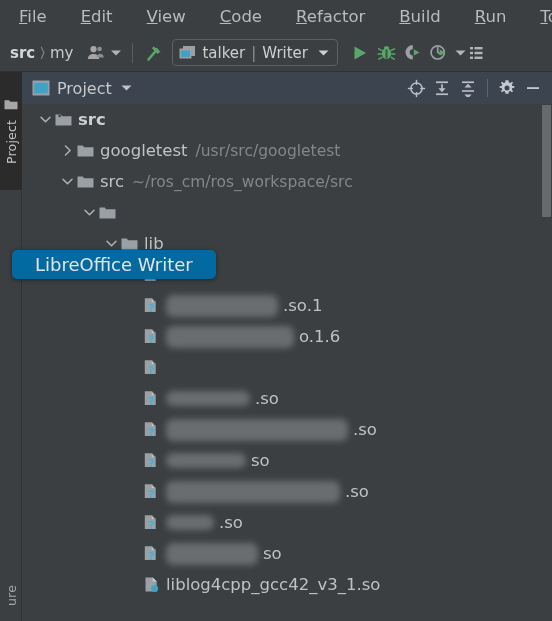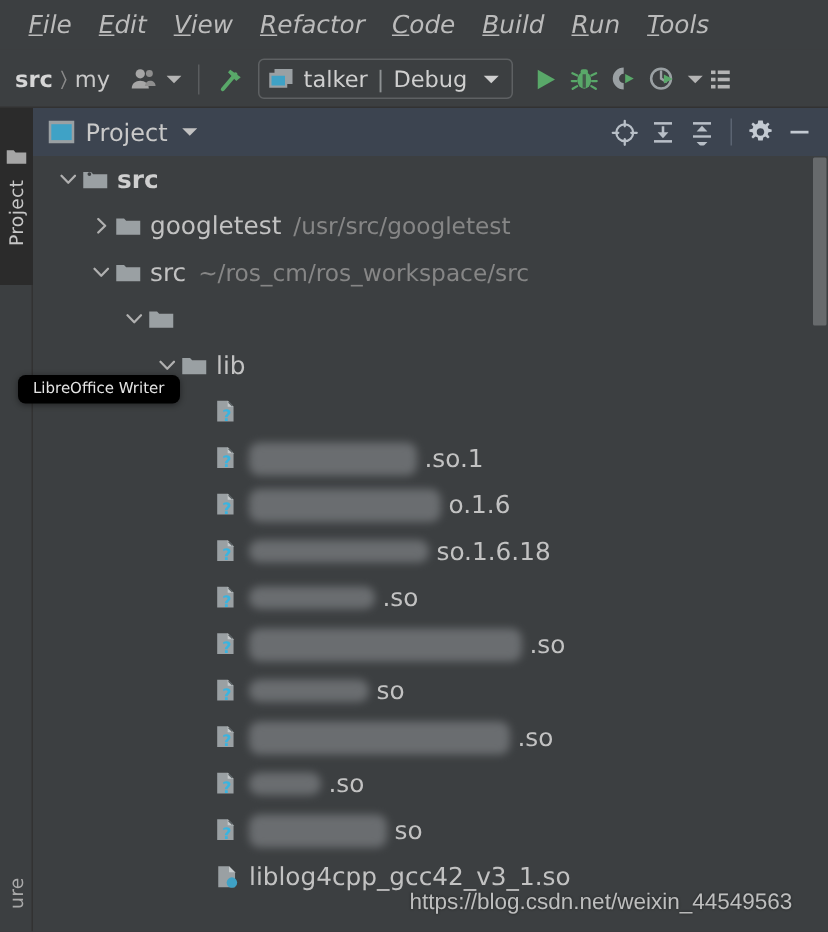--- a/index.html
+++ b/index.html
@@ -10,21 +10,21 @@
     background: #3c3f41;
     font-family: "DejaVu Sans", "Liberation Sans", sans-serif;
     -webkit-font-smoothing: antialiased;
   }
   #app { position: relative; width: 552px; height: 621px; background:#3c3f41; }
 
   
   .menubar {
     position:absolute; left:0; top:0; width:552px; height:33px;
     background:#3c3f41;
-    display:flex; align-items:center; padding-left:10px; gap:0px;font-style:italic;
+    display:flex; align-items:center; padding-left:10px; gap:16px;
   }
   .menu-item {
     color:#bbbbbb; font-size:16.5px; padding:2px 9px; white-space:nowrap;
     cursor:default;
   }
   .menu-item .mn { text-decoration: underline; }
 
   
   .toolbar {
     position:absolute; left:0; top:33px; width:552px; height:39px;
@@ -111,22 +111,22 @@
   .scrollbar {
     position:absolute; right:0; top:32px; width:12px; height:517px;
     background:#3c3f41;
   }
   .scroll-thumb {
     position:absolute; left:2px; width:9px; background:#676a6c; border-radius:1px;
   }
 
   
   .tooltip {
-    position:absolute; background:#000000; color:#e4e4e4;
-    font-size:10px; padding:4px 10px; border-radius:5px;
+    position:absolute; background:#0369a1; color:#e4e4e4;
+    font-size:18px; padding:4px 23px; border-radius:5px;
     white-space:nowrap; box-shadow:0 1px 4px rgba(0,0,0,.45);
     z-index:40;
   }
 
   
   .watermark {
     position:absolute; color:#c9c9c9; font-size:15px;
     font-family:"Liberation Sans", sans-serif; opacity:.92; z-index:30;
     text-shadow: 0 0 2px rgba(0,0,0,.5);
   }
@@ -135,22 +135,22 @@
 </style>
 </head>
 <body>
 
 <div id="app">
 
   <div class="menubar" id="menubar">
       <div class="menu-item"><span class="mn">F</span>ile</div>
       <div class="menu-item"><span class="mn">E</span>dit</div>
       <div class="menu-item"><span class="mn">V</span>iew</div>
+      <div class="menu-item"><span class="mn">C</span>ode</div>
       <div class="menu-item"><span class="mn">R</span>efactor</div>
-      <div class="menu-item"><span class="mn">C</span>ode</div>
       <div class="menu-item"><span class="mn">B</span>uild</div>
       <div class="menu-item"><span class="mn">R</span>un</div>
       <div class="menu-item"><span class="mn">T</span>ools</div>
     </div>
 
   <div class="toolbar">
 
     <span class="crumb bold">src</span>
     <span class="crumb-sep">〉</span>
     <span class="crumb">my</span>
@@ -183,21 +183,21 @@
     <div class="runconfig">
       <span style="display:flex">
         <svg width="17" height="15" viewBox="0 0 17 15">
           <rect x="4" y="1" width="12" height="10" fill="#9aa0a3"></rect>
           <rect x="0.5" y="3.5" width="12" height="10" fill="#9aa0a3"></rect>
           <rect x="2" y="5.5" width="9" height="6.5" fill="#3fa2c6"></rect>
         </svg>
       </span>
       <span class="label">talker</span>
       <span class="divider">|</span>
-      <span class="label">Debug</span>
+      <span class="label">Writer</span>
       <span style="display:flex;margin-left:4px">
         <svg width="11" height="8" viewBox="0 0 11 8">
             <path d="M0.5 1.5 L5.5 6.5 L10.5 1.5 Z" fill="#cfcfcf"></path>
           </svg>
       </span>
     </div>
 
     <span style="width:9px"></span>
 
     <div class="icon-btn" title="Run">
@@ -449,24 +449,20 @@
             <svg width="17" height="17" viewBox="0 0 17 17">
               <path d="M1.8 1.2 h7.0 l3.9 3.9 v9.9 h-10.9 z" fill="#9aa0a3"></path>
               <path d="M8.8 1.2 l3.9 3.9 h-3.9 z" fill="#c4c8ca"></path>
               <path d="M8.0 1.6 h4.6 v4.6 z" fill="#8e9498" opacity="0"></path>
               <g stroke="#5a6164" stroke-width="1" fill="none">
                 <path d="M9.4 2.1 l2.6 2.6"></path>
               </g>
               <text x="5.2" y="14.6" font-size="10.5" font-family="DejaVu Sans, sans-serif" font-weight="bold" fill="#39b4e0">?</text>
             </svg>
           </span>
-          <span class="redwrap">
-            <span class="redacted" style="width: 120px; height: 15px;"></span>
-            <span class="tail">so.1.6.18</span>
-          </span>
         </div>
         <div class="row" style="padding-left: 102px;">
           <span class="twisty"></span>
           <span class="node-icon">
             <svg width="17" height="17" viewBox="0 0 17 17">
               <path d="M1.8 1.2 h7.0 l3.9 3.9 v9.9 h-10.9 z" fill="#9aa0a3"></path>
               <path d="M8.8 1.2 l3.9 3.9 h-3.9 z" fill="#c4c8ca"></path>
               <path d="M8.0 1.6 h4.6 v4.6 z" fill="#8e9498" opacity="0"></path>
               <g stroke="#5a6164" stroke-width="1" fill="none">
                 <path d="M9.4 2.1 l2.6 2.6"></path>
@@ -582,15 +578,14 @@
         </div>
       </div>
 
     <div class="scrollbar">
       <div class="scroll-thumb" id="thumb" style="top: 1px; height: 112px;"></div>
     </div>
   </div>
 
   <div class="tooltip" style="left:12px; top:250px;">LibreOffice Writer</div>
 
-  <div class="watermark" style="left:273px; top:593px;">https://blog.csdn.net/weixin_44549563</div>
 
 </div>
 
 </body></html>

